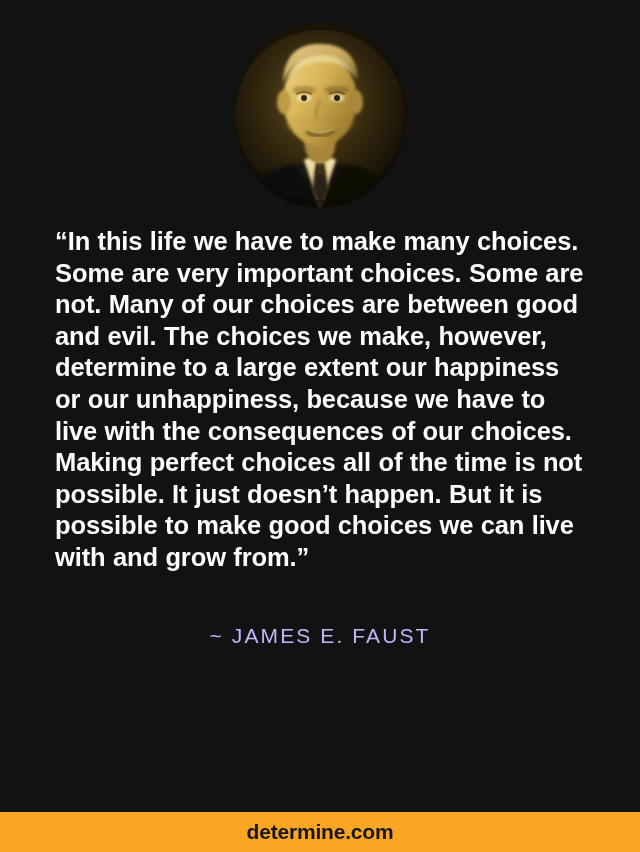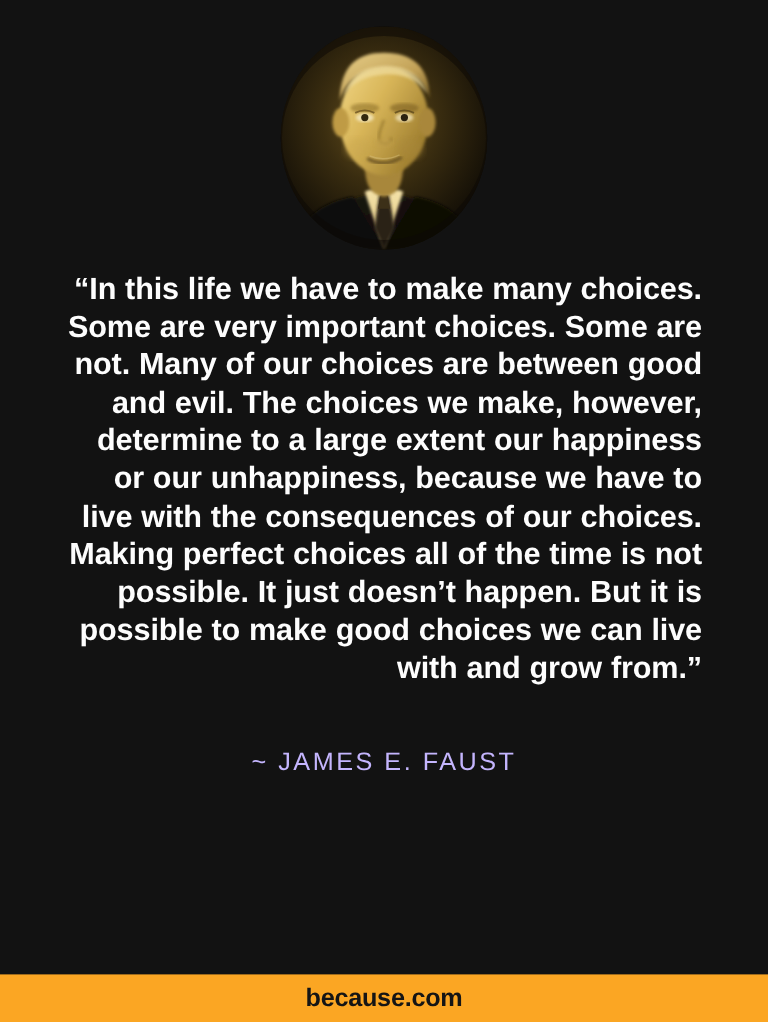--- a/index.html
+++ b/index.html
@@ -42,21 +42,21 @@
   .portrait svg {
     display: block;
     width: 172px;
     height: 186px;
   }
 
   
   .quote {
     margin-top: 18px;
     width: 530px;
-    text-align: right;
+    text-align: left;
     color: #fdfdfd;
     font-size: 25.5px;
     line-height: 31.6px;
     font-weight: bold;
     letter-spacing: -0.1px;
     word-spacing: 0.4px;
     font-family: "Liberation Sans", sans-serif;
   }
 
   
@@ -178,16 +178,16 @@
         <ellipse cx="86" cy="93" rx="120" ry="120" fill="none" stroke="#0d0a05" stroke-width="70" opacity="0.55"></ellipse>
       </svg>
     </div>
   </div>
 
   <div class="quote">“In this life we have to make many choices. Some are very important choices. Some are not. Many of our choices are between good and evil. The choices we make, however, determine to a large extent our happiness or our unhappiness, because we have to live with the consequences of our choices. Making perfect choices all of the time is not possible. It just doesn’t happen. But it is possible to make good choices we can live with and grow from.”</div>
 
   <div class="author">~ JAMES E. FAUST</div>
 
   <div class="footer">
-    <span class="footer-label">because.com</span>
+    <span class="footer-label">determine.com</span>
   </div>
 
 </div>
 
 </body></html>

